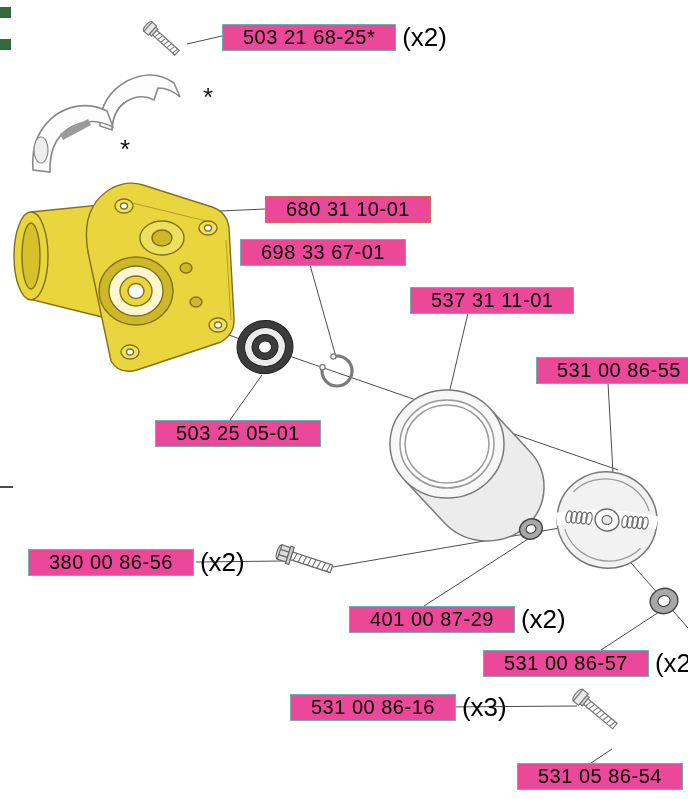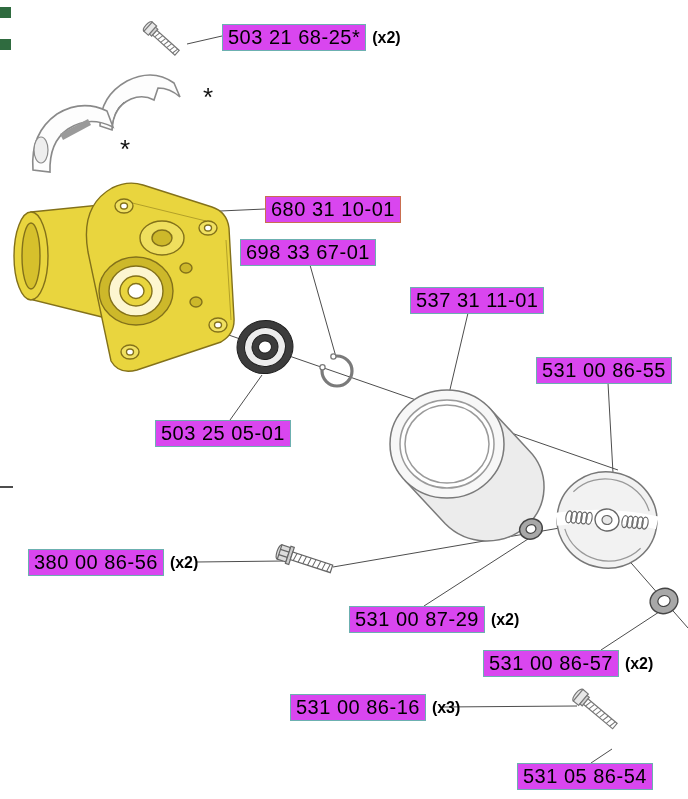--- a/index.html
+++ b/index.html
@@ -6,25 +6,25 @@
   .stage{
     position:relative;width:688px;height:799px;background:#ffffff;
     font-family:"Liberation Sans",sans-serif;overflow:hidden;
   }
   svg.diagram{position:absolute;left:0;top:0;z-index:1;}
   .label{
     position:absolute;display:flex;align-items:flex-start;
     white-space:nowrap;z-index:3;color:#000;
   }
   .num{
-    display:inline-block;border:1px solid #6cb0b0;background:#d946ef;
-    padding:0 5px;font-size:20px;line-height:25px;letter-spacing:0.5px;
+    display:inline-block;border:1px solid #6cb0b0;background:#ec4899;
+    padding:0 20px;font-size:20px;line-height:25px;letter-spacing:0.5px;
   }
   .label.orange .num{border-color:#c96f50;}
-  .qty{font-weight:700;font-size:16px;line-height:27px;margin-left:6px;}
+  .qty{font-weight:400;font-size:26px;line-height:27px;margin-left:6px;}
   .asterisk{position:absolute;font-size:26px;font-weight:400;color:#111;z-index:3;line-height:26px;}
   .marker{position:absolute;left:0;width:11px;height:11px;background:#2f6b3f;z-index:3;}
   .marker.m1{top:7px;}
   .marker.m2{top:39px;}
 </style>
 </head>
 <body>
 
 <div class="stage">
 
@@ -218,21 +218,21 @@
   <div class="label" style="left:155px;top:420px">
     <span class="num">503 25 05-01</span>
   </div>
 
   <div class="label" style="left:28px;top:549px">
     <span class="num">380 00 86-56</span>
     <span class="qty">(x2)</span>
   </div>
 
   <div class="label" style="left:349px;top:606px">
-    <span class="num">531 00 87-29</span>
+    <span class="num">401 00 87-29</span>
     <span class="qty">(x2)</span>
   </div>
 
   <div class="label" style="left:483px;top:650px">
     <span class="num">531 00 86-57</span>
     <span class="qty">(x2)</span>
   </div>
 
   <div class="label" style="left:290px;top:694px">
     <span class="num">531 00 86-16</span>

